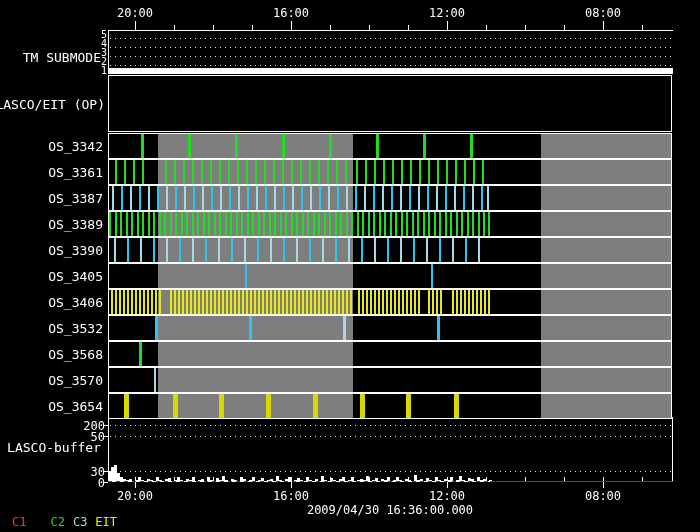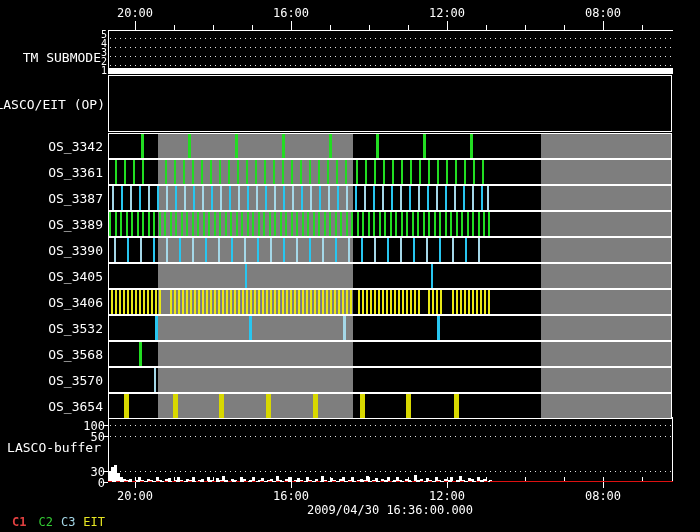--- a/index.html
+++ b/index.html
@@ -388,21 +388,21 @@
     <div style="position: absolute; left: 360px; top: 394px; width: 5px; height: 24px; background: rgb(216, 216, 0);"></div>
     <div style="position: absolute; left: 406px; top: 394px; width: 5px; height: 24px; background: rgb(216, 216, 0);"></div>
     <div style="position: absolute; left: 454px; top: 394px; width: 5px; height: 24px; background: rgb(216, 216, 0);"></div>
     <div style="position: absolute; right: 597px; top: 399px; text-align: right; font: 13px &quot;DejaVu Sans Mono&quot;, monospace; white-space: pre;">OS_3654</div>
     <div style="position: absolute; left: 108px; top: 417px; width: 1px; height: 65px; background: rgb(255, 255, 255);"></div>
     <div style="position: absolute; left: 672px; top: 417px; width: 1px; height: 65px; background: rgb(255, 255, 255);"></div>
     <div class="dot" style="position: absolute; left: 110px; top: 425px; width: 562px; height: 1px;"></div>
     <div class="dot" style="position: absolute; left: 110px; top: 436px; width: 562px; height: 1px;"></div>
     <div class="dot" style="position: absolute; left: 110px; top: 471px; width: 562px; height: 1px;"></div>
     <div style="position: absolute; left: 104px; top: 425px; width: 4px; height: 1px; background: rgb(255, 255, 255);"></div>
-    <div style="position: absolute; right: 595px; top: 419px; width: 30px; text-align: right; font: 12px &quot;DejaVu Sans Mono&quot;, monospace;">100</div>
+    <div style="position: absolute; right: 595px; top: 419px; width: 30px; text-align: right; font: 12px &quot;DejaVu Sans Mono&quot;, monospace;">200</div>
     <div style="position: absolute; left: 104px; top: 436px; width: 4px; height: 1px; background: rgb(255, 255, 255);"></div>
     <div style="position: absolute; right: 595px; top: 430px; width: 30px; text-align: right; font: 12px &quot;DejaVu Sans Mono&quot;, monospace;">50</div>
     <div style="position: absolute; left: 104px; top: 471px; width: 4px; height: 1px; background: rgb(255, 255, 255);"></div>
     <div style="position: absolute; right: 595px; top: 465px; width: 30px; text-align: right; font: 12px &quot;DejaVu Sans Mono&quot;, monospace;">30</div>
     <div style="position: absolute; left: 104px; top: 482px; width: 4px; height: 1px; background: rgb(255, 255, 255);"></div>
     <div style="position: absolute; right: 595px; top: 476px; width: 30px; text-align: right; font: 12px &quot;DejaVu Sans Mono&quot;, monospace;">0</div>
     <div style="position: absolute; right: 599px; top: 440px; text-align: right; font: 13px &quot;DejaVu Sans Mono&quot;, monospace; white-space: pre;">LASCO-buffer</div>
     <div style="position: absolute; left: 108px; top: 471px; width: 3px; height: 11px; background: rgb(255, 255, 255);"></div>
     <div style="position: absolute; left: 111px; top: 467px; width: 3px; height: 15px; background: rgb(255, 255, 255);"></div>
     <div style="position: absolute; left: 114px; top: 465px; width: 3px; height: 17px; background: rgb(255, 255, 255);"></div>
@@ -553,14 +553,14 @@
     <div style="position: absolute; left: 267px; top: 489px; width: 48px; text-align: center; font: 12px &quot;DejaVu Sans Mono&quot;, monospace; white-space: pre;">16:00</div>
     <div style="position: absolute; left: 447px; top: 482px; width: 1px; height: 6px; background: rgb(255, 255, 255);"></div>
     <div style="position: absolute; left: 423px; top: 489px; width: 48px; text-align: center; font: 12px &quot;DejaVu Sans Mono&quot;, monospace; white-space: pre;">12:00</div>
     <div style="position: absolute; left: 603px; top: 482px; width: 1px; height: 6px; background: rgb(255, 255, 255);"></div>
     <div style="position: absolute; left: 579px; top: 489px; width: 48px; text-align: center; font: 12px &quot;DejaVu Sans Mono&quot;, monospace; white-space: pre;">08:00</div>
   </div>
 
 <div class="abs lbl" style="left:108px;top:504px;width:564px;text-align:center;">2009/04/30 16:36:00.000</div>
 
 <div class="abs" style="left:12px;top:511px;">
-  <span class="lbl" style="margin-right: 12px; color: rgb(224, 64, 64); font-weight: bold;">C1</span><span class="lbl" style="margin-right: 8px; color: rgb(51, 204, 51);">C2</span><span class="lbl" style="margin-right: 8px; color: rgb(165, 216, 232); text-align: right;">C3</span><span class="lbl" style="color: rgb(230, 230, 34);">EIT</span>
+  <span class="lbl" style="margin-right: 24px; color: rgb(224, 64, 64);">C1</span><span class="lbl" style="margin-right: 8px; color: rgb(51, 204, 51);">C2</span><span class="lbl" style="margin-right: 8px; color: rgb(165, 216, 232); text-align: right;">C3</span><span class="lbl" style="color: rgb(230, 230, 34);">EIT</span>
 </div>
 
 </body></html>

